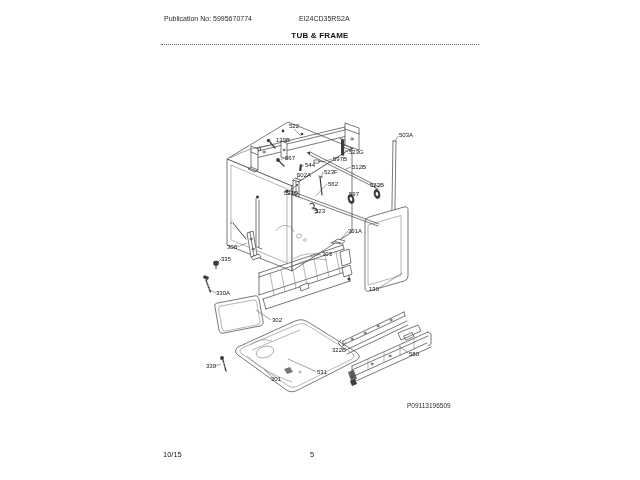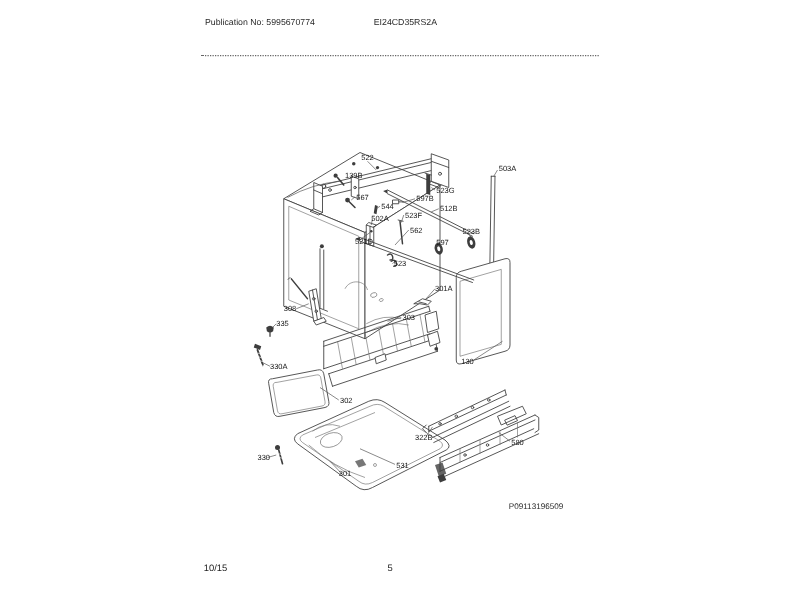--- a/index.html
+++ b/index.html
@@ -21,20 +21,21 @@
   .ldr{stroke:#555;fill:none;stroke-width:.55;}
   .callout{font-size:6px;fill:#161616;font-family:"Liberation Sans",sans-serif;}
 </style>
 </head>
 <body>
 
 <div class="page">
 
   <div class="hdr-pub">Publication No: 5995670774</div>
   <div class="hdr-model">EI24CD35RS2A</div>
+  <div class="hdr-title">TUB &amp; FRAME</div>
   <div class="rule"></div>
 
   <svg width="640" height="480" viewBox="0 0 640 480">
 
     <g>
       <path class="fc" d="M227,159 L288,122 L352,148 L292,186 Z"></path>
       <path class="fc" d="M227,159 L292,186 L292,271 L227,245 Z"></path>
       <path class="fc" d="M292,186 L352,148 L352,232 L292,271 Z"></path>
       <path class="lt" d="M231,165 L287,189 L287,263 L231,240 Z"></path>
       <path class="ln" d="M256,199 L256,246 M259,200 L259,247"></path>

